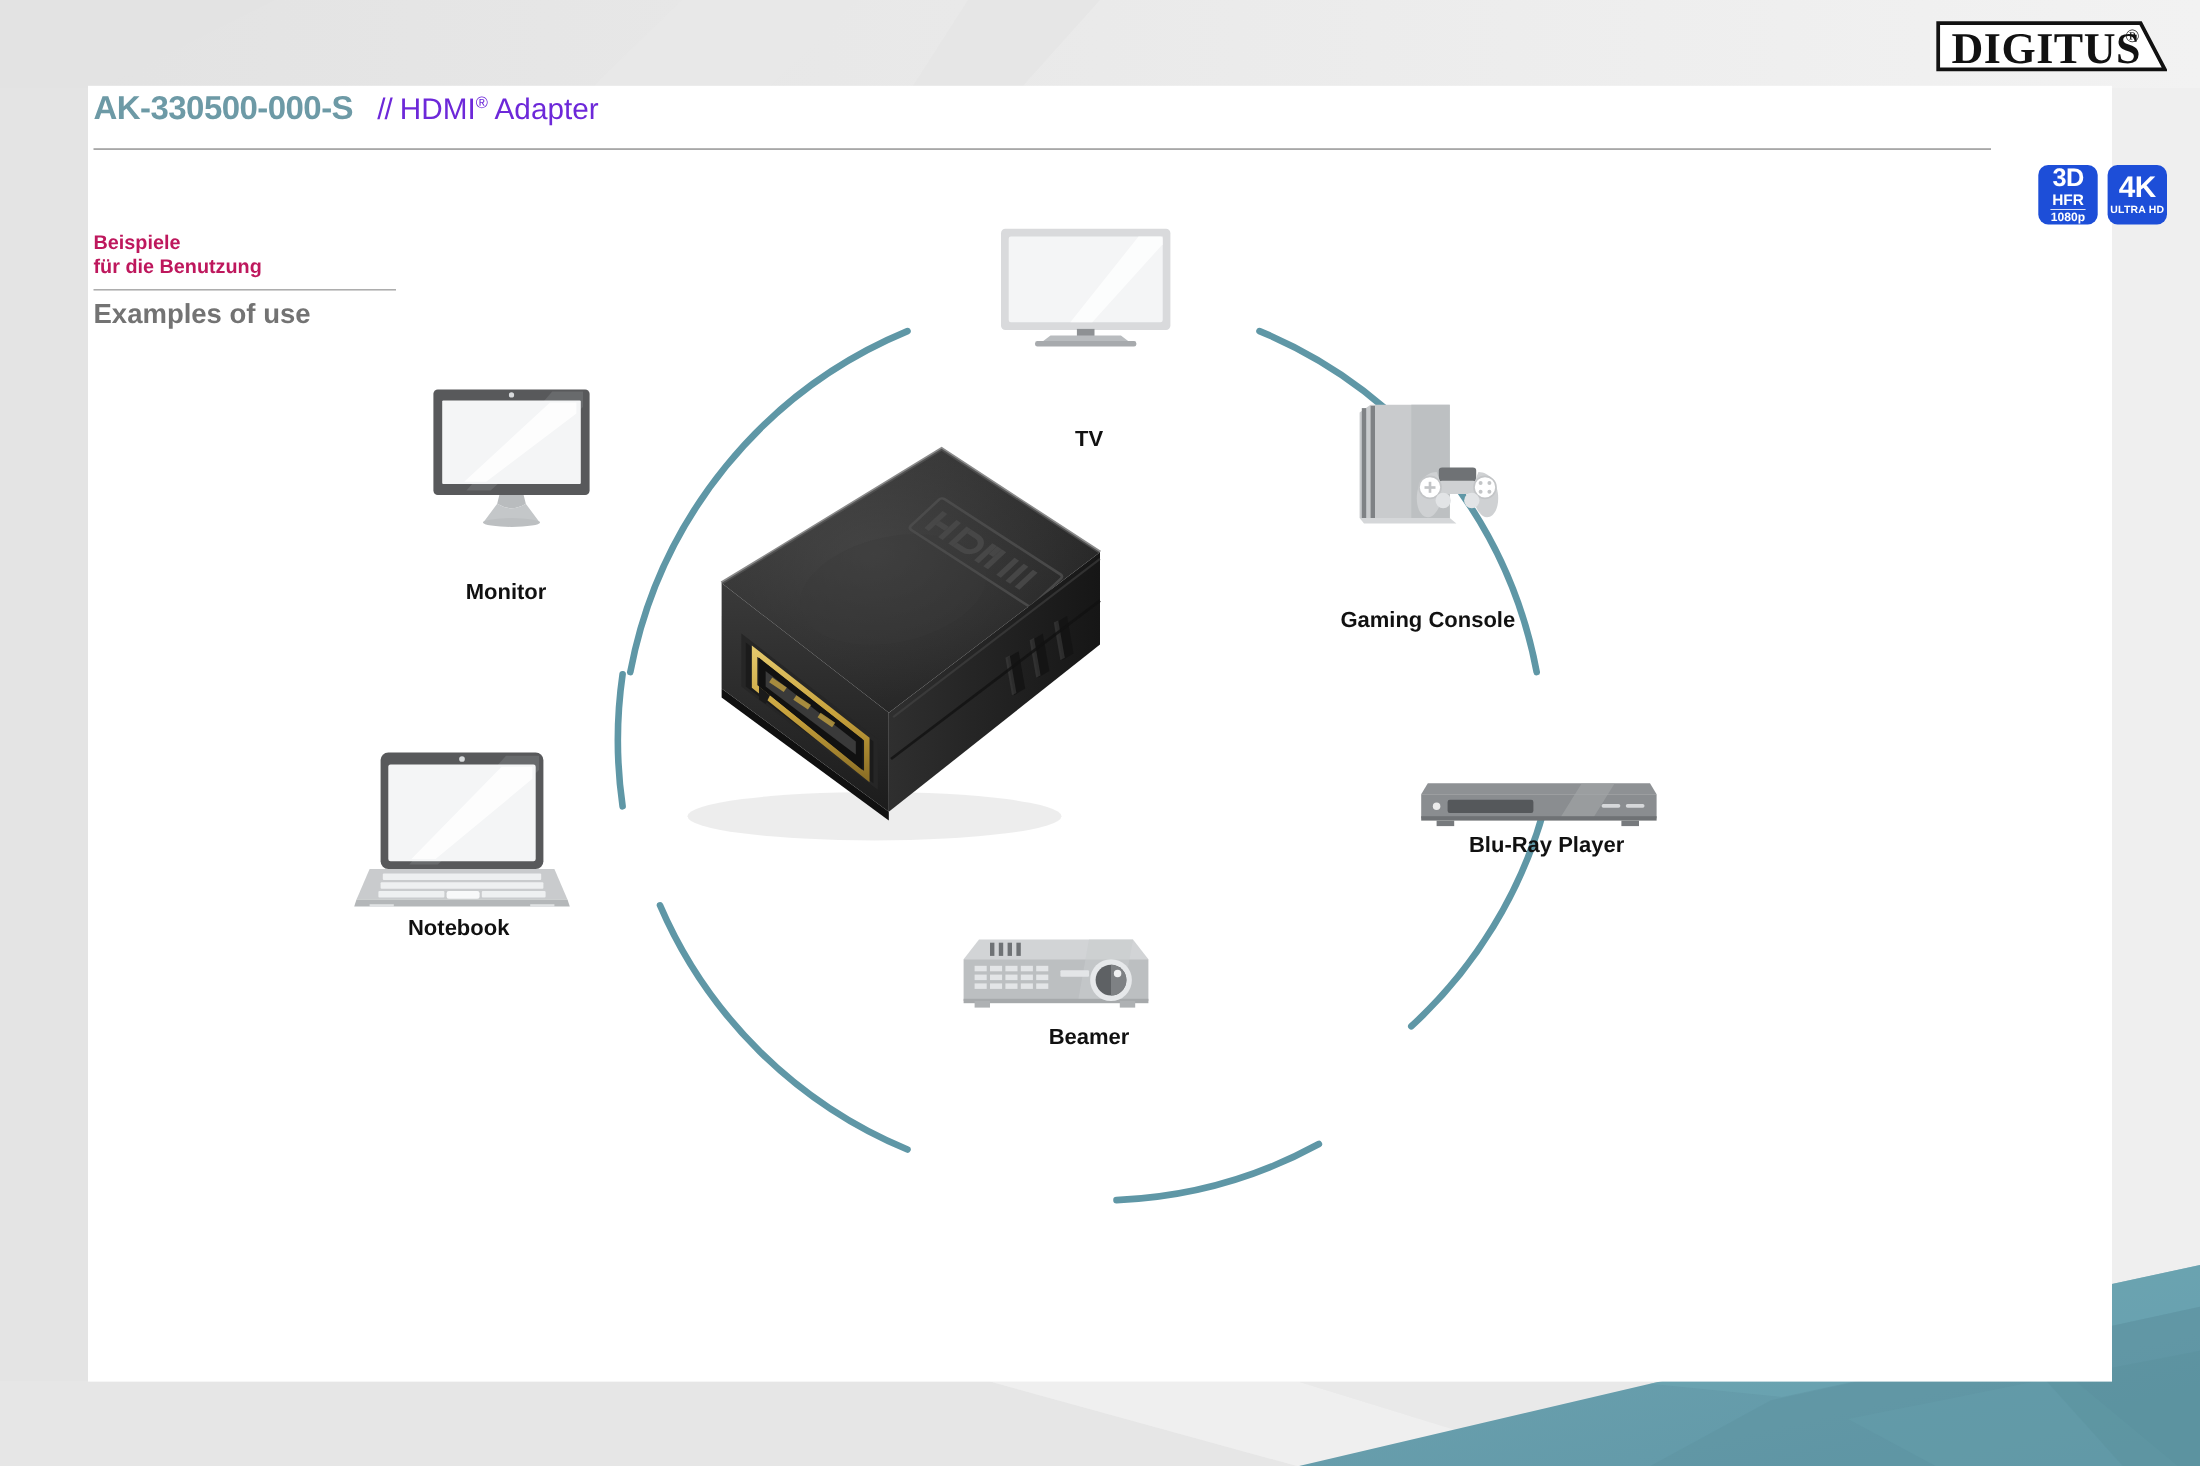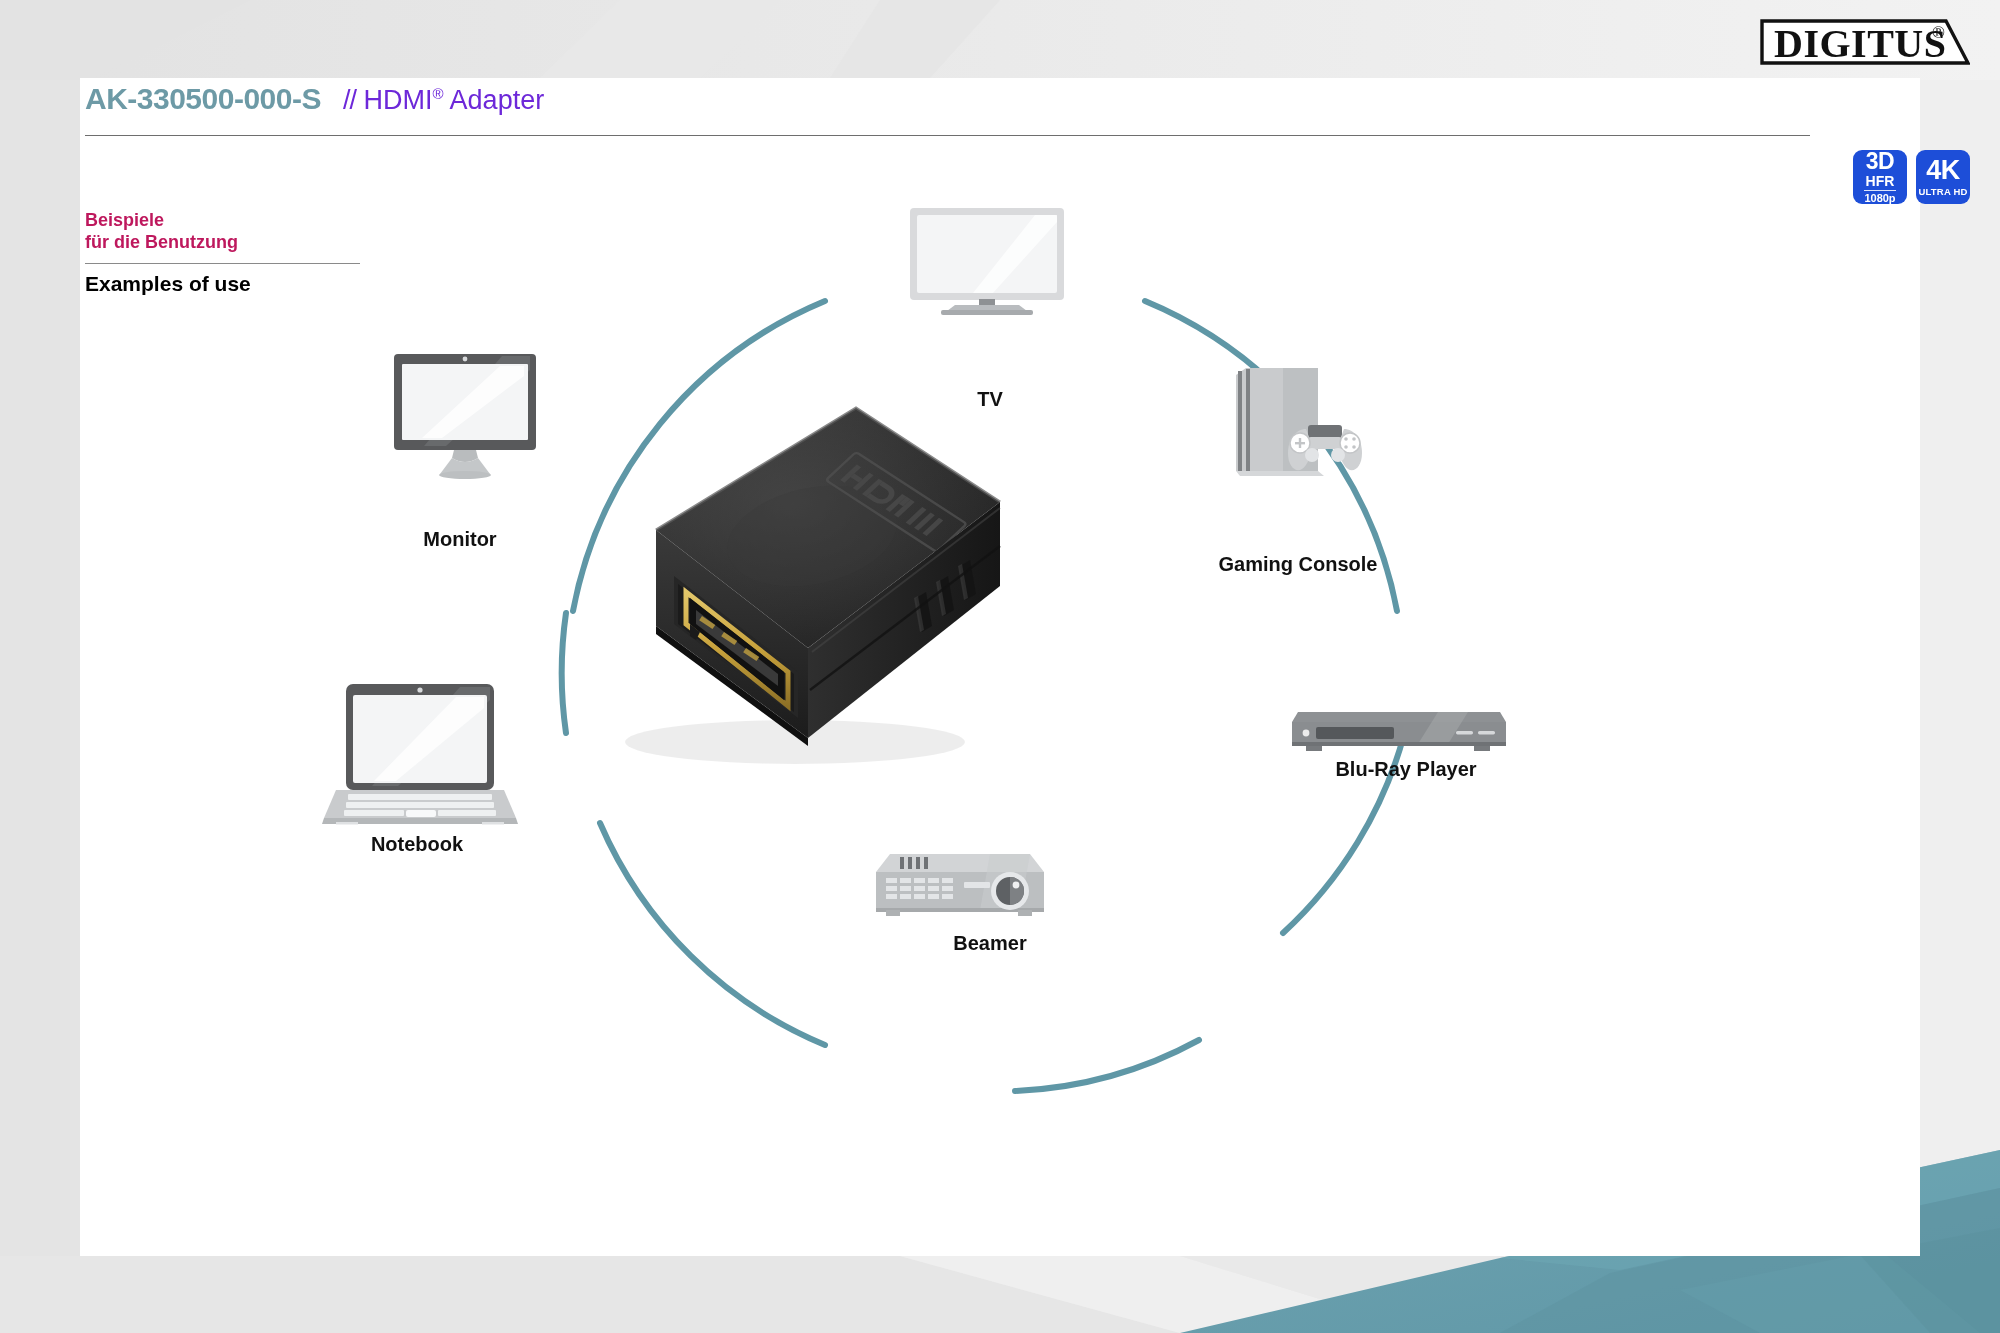--- a/index.html
+++ b/index.html
@@ -53,21 +53,21 @@
     border-top:1px solid rgba(255,255,255,.85);
   }
   .badge.b4k .b-main{font-size:27px;margin-bottom:2px;}
   .badge.b4k .b-sub{font-size:9.5px;letter-spacing:.2px;}
   
   .caption{position:absolute;left:85px;top:210px;width:290px;z-index:4;}
   .caption .de{
     font-size:18px;font-weight:bold;color:#be185d;line-height:1.22;
   }
   .caption .rule{height:1px;background:#8a8a8a;margin:9px 0 8px 0;width:275px;}
-  .caption .en{font-size:21px;font-weight:bold;color:#000000;}
+  .caption .en{font-size:25px;font-weight:bold;color:#737373;}
   
   .stage{position:absolute;left:80px;top:78px;width:1840px;height:1178px;z-index:3;padding-left:24px;}
   .stage svg{position:absolute;left:0;top:0;}
   .node-label{
     position:absolute;z-index:5;font-size:20px;font-weight:bold;color:#111;
     white-space:nowrap;transform:translateX(-50%);
   }
   .device{position:absolute;z-index:5;}
   .device svg{display:block;}
 </style>

